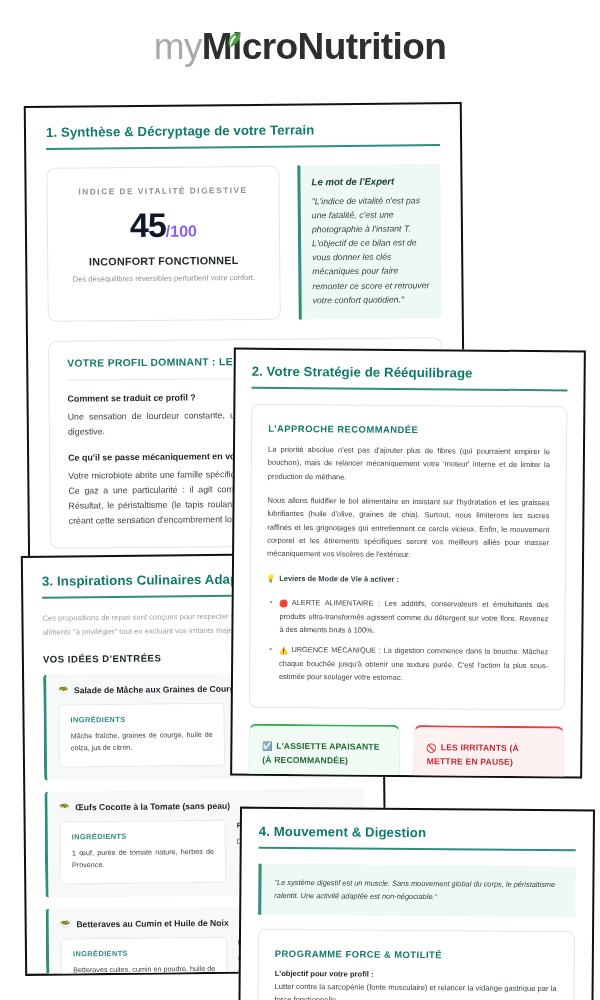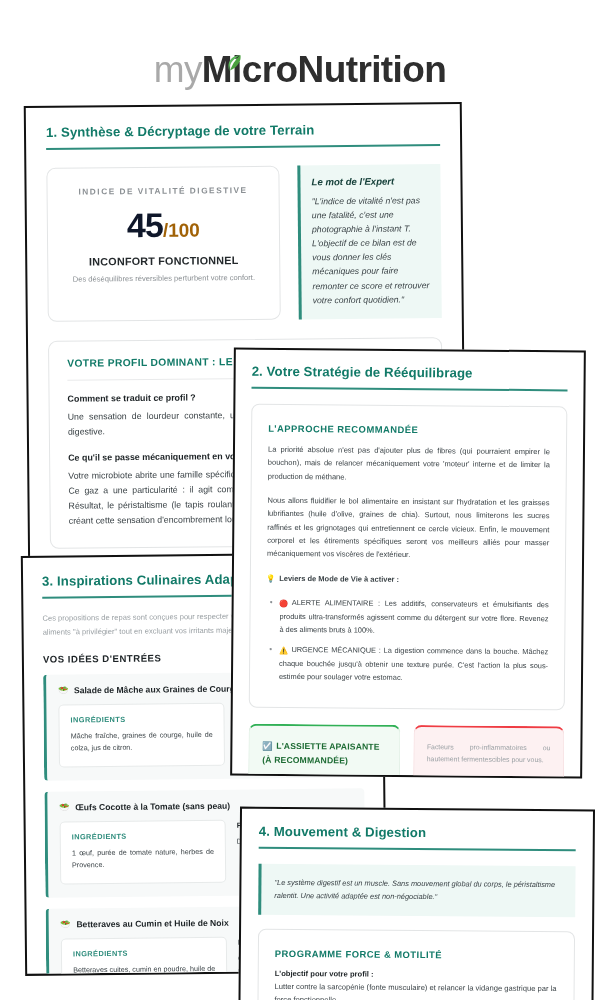--- a/index.html
+++ b/index.html
@@ -24,21 +24,20 @@
     width: 600px;
     text-align: center;
   }
   .logo {
     display: inline-block;
     position: relative;
     font-size: 37px;
     letter-spacing: -0.6px;
     line-height: 1;
     white-space: nowrap;
-    margin-top: 23px;
   }
   .logo .lg-my { color: #a9a9a9; font-weight: 300; }
   .logo .lg-main { color: #2e2e2e; font-weight: bold; }
   .leaf {
     position: absolute;
     left: 73px; top: -9px;
     width: 15px; height: 19px;
   }
 
   
@@ -79,21 +78,21 @@
   }
   .score-cap {
     font-size: 8.3px; font-weight: bold; color: #8b9094;
     letter-spacing: 1.5px;
   }
   .score-num { margin-top: 10px; }
   .score-num b {
     font-size: 34px; color: #0f172a; font-weight: bold;
     letter-spacing: -1px;
   }
-  .score-num span { font-size: 19px; color: #a16207; font-weight: bold; }
+  .score-num span { font-size: 16px; color: #8b5cf6; font-weight: bold; }
   .score-label {
     margin-top: 10px; font-size: 10.8px; font-weight: bold;
     color: #24292c; letter-spacing: .2px;
   }
   .score-sub {
     margin-top: 7px; font-size: 7.6px; color: #8b9094;
   }
   .expert {
     flex: 1 1 auto;
     background: #eef8f5;
@@ -390,20 +389,21 @@
         </ul>
       </div>
 
       <div class="twin">
         <div class="twin-col twin-good">
           <h5><span class="ic-badge">☑️</span><span>L'ASSIETTE APAISANTE (À RECOMMANDÉE)</span></h5>
           <p class="tdesc">Ces familles d'aliments demandent peu d'efforts enzymatiques à votre profil.</p>
 
         </div>
         <div class="twin-col twin-bad">
+          <h5><span class="ic-badge">🚫</span><span>LES IRRITANTS (À METTRE EN PAUSE)</span></h5>
           <p class="tdesc">Facteurs pro-inflammatoires ou hautement fermentescibles pour vous.</p>
 
         </div>
       </div>
     </div>
   </div>
 
   <div class="card" id="card4">
     <div class="pad">
       <h2 class="sec-title">4. Mouvement &amp; Digestion</h2>

